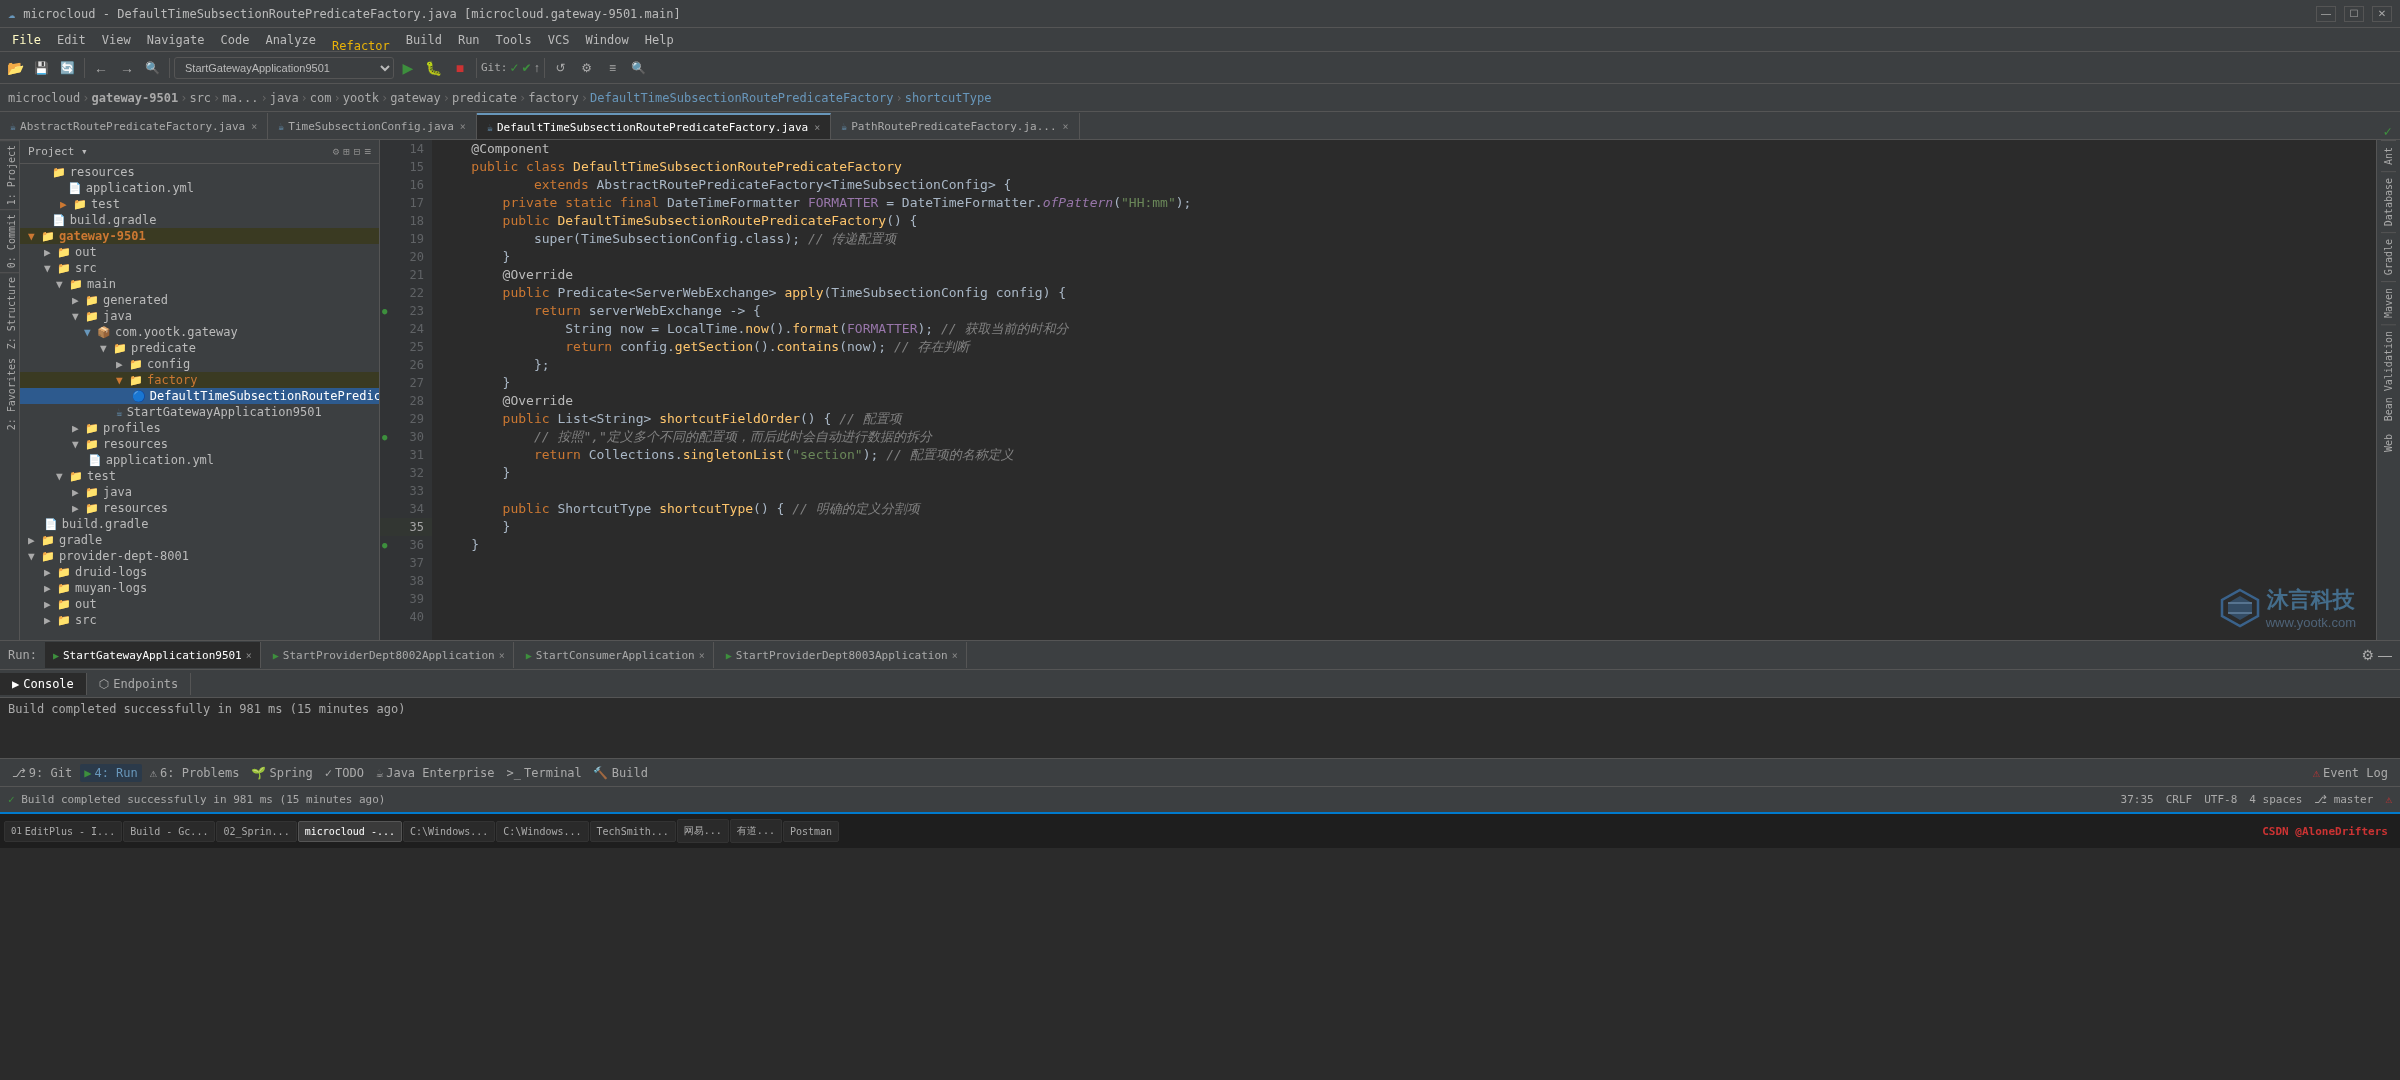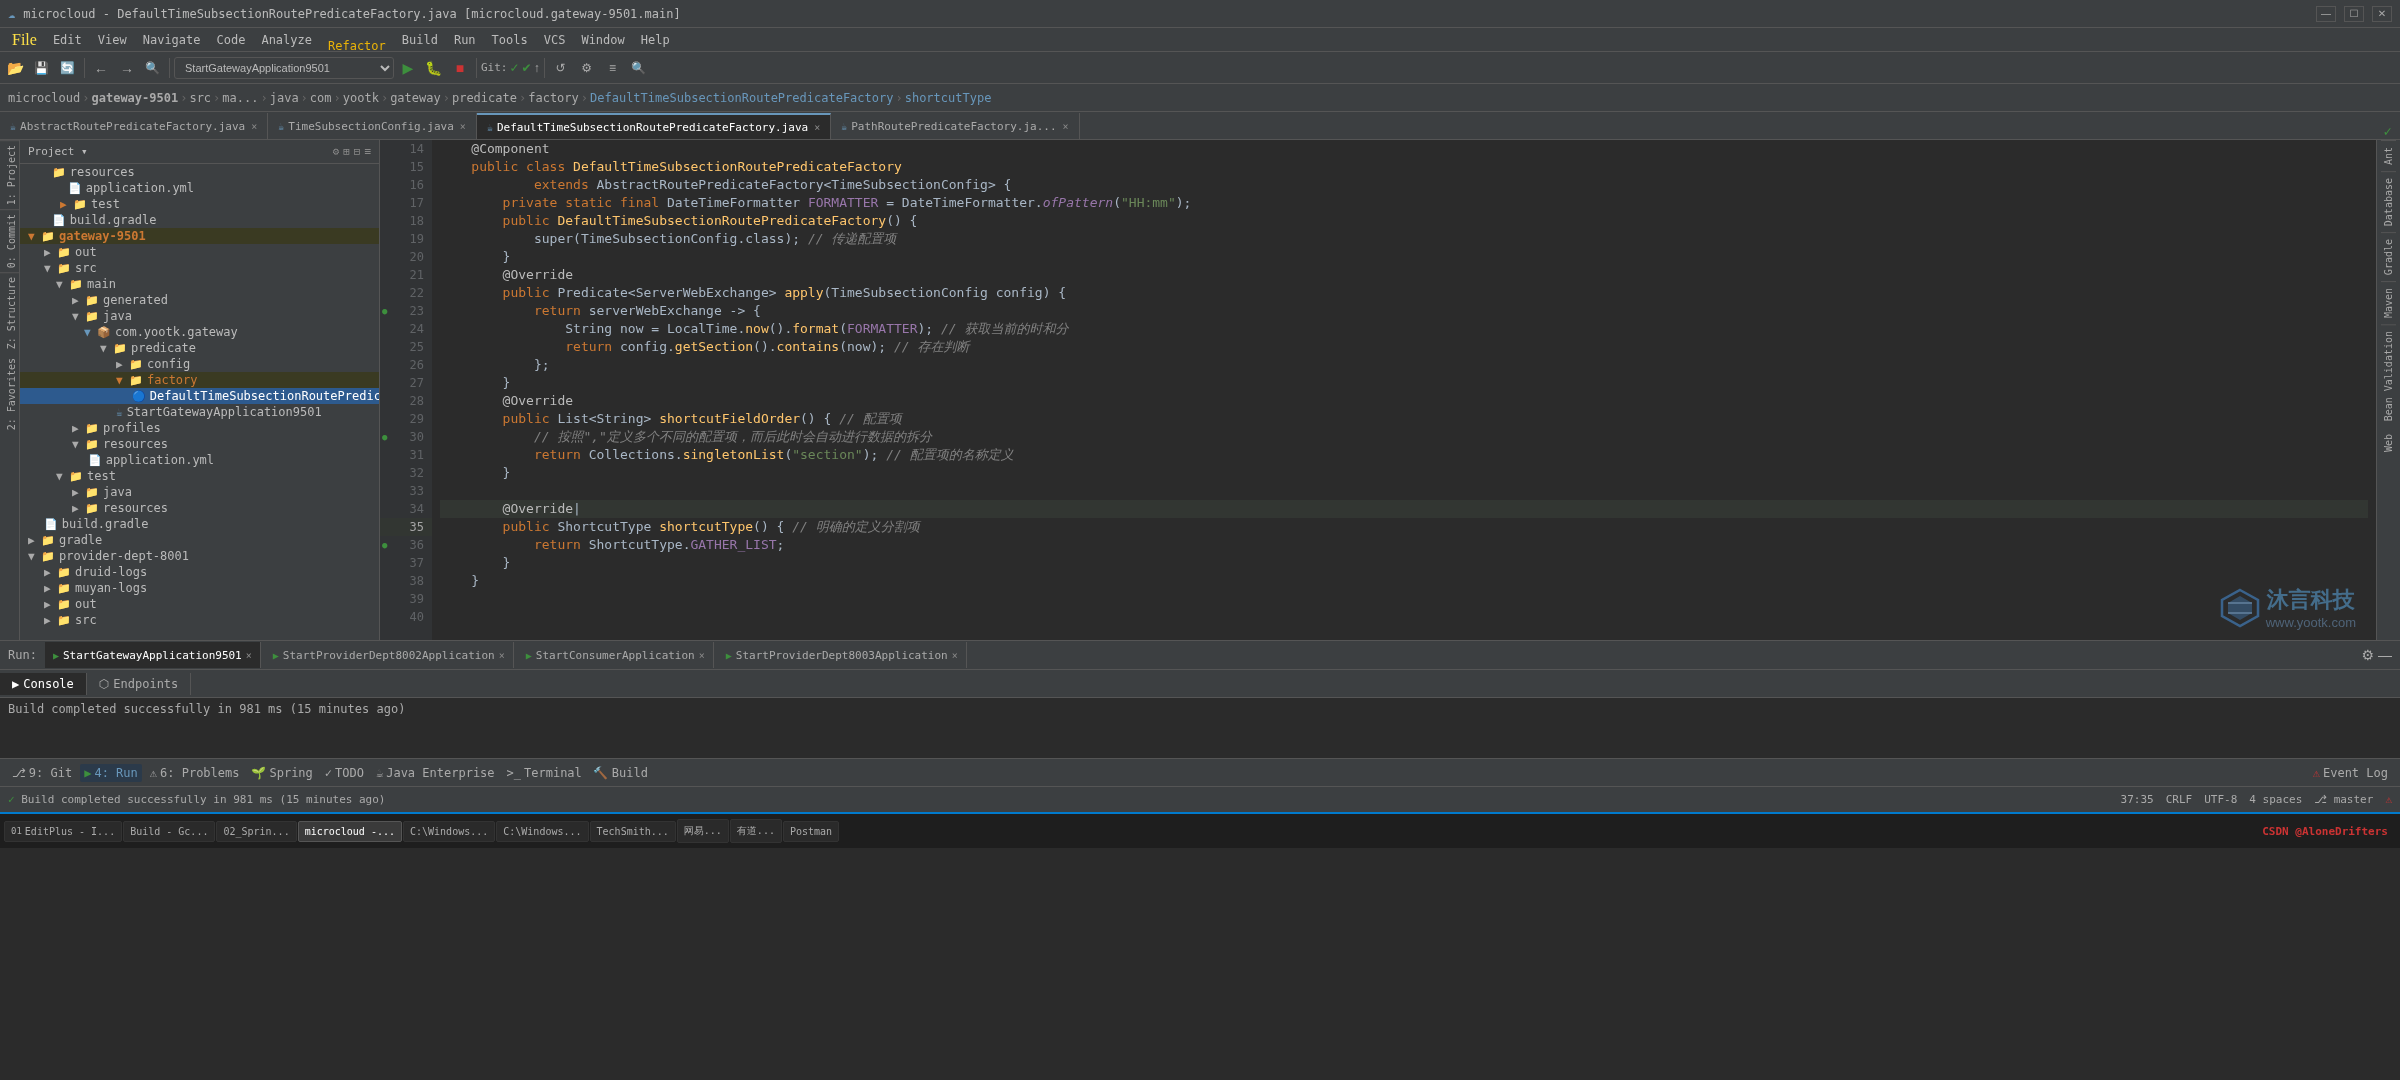--- a/index.html
+++ b/index.html
@@ -14,21 +14,21 @@
     <span>microcloud - DefaultTimeSubsectionRoutePredicateFactory.java [microcloud.gateway-9501.main]</span>
   </div>
   <div style="display:flex; gap:8px;">
     <button style="background:#3c3f41; border:1px solid #555; color:#aaa; width:20px; height:16px; cursor:pointer; font-size:10px;">—</button>
     <button style="background:#3c3f41; border:1px solid #555; color:#aaa; width:20px; height:16px; cursor:pointer; font-size:10px;">☐</button>
     <button style="background:#3c3f41; border:1px solid #555; color:#aaa; width:20px; height:16px; cursor:pointer; font-size:10px;">✕</button>
   </div>
 </div>
 
 <div style="background:#3c3f41; height:24px; display:flex; align-items:center; padding:0 4px; border-bottom:1px solid #555;">
-  <span style="padding:2px 8px; color:#fde047; font-size:16px; cursor:pointer;font-family:Liberation Serif, serif;">File</span>
+  <span style="padding:2px 8px; color:#fef9c3; font-size:12px; cursor:pointer;">File</span>
   <span style="padding:2px 8px; color:#bbb; font-size:12px; cursor:pointer;">Edit</span>
   <span style="padding:2px 8px; color:#bbb; font-size:12px; cursor:pointer;">View</span>
   <span style="padding:2px 8px; color:#bbb; font-size:12px; cursor:pointer;">Navigate</span>
   <span style="padding:2px 8px; color:#bbb; font-size:12px; cursor:pointer;">Code</span>
   <span style="padding:2px 8px; color:#bbb; font-size:12px; cursor:pointer;">Analyze</span>
   <span style="padding:2px 8px; color:#eab308; font-size:12px; cursor:pointer;margin-top:12px;">Refactor</span>
   <span style="padding:2px 8px; color:#bbb; font-size:12px; cursor:pointer;">Build</span>
   <span style="padding:2px 8px; color:#bbb; font-size:12px; cursor:pointer;">Run</span>
   <span style="padding:2px 8px; color:#bbb; font-size:12px; cursor:pointer;text-align:right;">Tools</span>
   <span style="padding:2px 8px; color:#bbb; font-size:12px; cursor:pointer;">VCS</span>
@@ -303,23 +303,21 @@
       <div style="height:18px; white-space:pre;"><span style="color:#a9b7c6;">                String now = LocalTime.</span><span style="color:#ffc66d;">now</span><span style="color:#a9b7c6;">().</span><span style="color:#ffc66d;">format</span><span style="color:#a9b7c6;">(</span><span style="color:#9876aa;">FORMATTER</span><span style="color:#a9b7c6;">); </span><span style="color:#808080; font-style:italic;">// 获取当前的时和分</span></div>
       <div style="height:18px; white-space:pre;"><span style="color:#cc7832;">                return </span><span style="color:#a9b7c6;">config.</span><span style="color:#ffc66d;">getSection</span><span style="color:#a9b7c6;">().</span><span style="color:#ffc66d;">contains</span><span style="color:#a9b7c6;">(now); </span><span style="color:#808080; font-style:italic;">// 存在判断</span></div>
       <div style="height:18px; white-space:pre;"><span style="color:#a9b7c6;">            };</span></div>
       <div style="height:18px; white-space:pre;"><span style="color:#a9b7c6;">        }</span></div>
       <div style="height:18px; white-space:pre;"><span style="color:#bbb;">        @Override</span></div>
       <div style="height:18px; white-space:pre;"><span style="color:#cc7832;">        public </span><span style="color:#a9b7c6;">List&lt;String&gt; </span><span style="color:#ffc66d;">shortcutFieldOrder</span><span style="color:#a9b7c6;">() { </span><span style="color:#808080; font-style:italic;">// 配置项</span></div>
       <div style="height:18px; white-space:pre;"><span style="color:#808080; font-style:italic;">            // 按照","定义多个不同的配置项，而后此时会自动进行数据的拆分</span></div>
       <div style="height:18px; white-space:pre;"><span style="color:#cc7832;">            return </span><span style="color:#a9b7c6;">Collections.</span><span style="color:#ffc66d;">singletonList</span><span style="color:#a9b7c6;">(</span><span style="color:#6a8759;">"section"</span><span style="color:#a9b7c6;">); </span><span style="color:#808080; font-style:italic;">// 配置项的名称定义</span></div>
       <div style="height:18px; white-space:pre;"><span style="color:#a9b7c6;">        }</span></div>
       <div style="height:18px; white-space:pre;"> </div>
-      <div style="height:18px; white-space:pre; background:#323632;"><span style="color:#bbb;">        @Override</span><span style="color:#a9b7c6;">|</span></div>
       <div style="height:18px; white-space:pre;"><span style="color:#cc7832;">        public </span><span style="color:#a9b7c6;">ShortcutType </span><span style="color:#ffc66d;">shortcutType</span><span style="color:#a9b7c6;">() { </span><span style="color:#808080; font-style:italic;">// 明确的定义分割项</span></div>
-      <div style="height:18px; white-space:pre;"><span style="color:#cc7832;">            return </span><span style="color:#a9b7c6;">ShortcutType.</span><span style="color:#9876aa;">GATHER_LIST</span><span style="color:#a9b7c6;">;</span></div>
       <div style="height:18px; white-space:pre;"><span style="color:#a9b7c6;">        }</span></div>
       <div style="height:18px; white-space:pre;"><span style="color:#a9b7c6;">    }</span></div>
       <div style="height:18px; white-space:pre;"> </div>
     </div>
 
     <div style="position:absolute; bottom:10px; right:20px; text-align:center; pointer-events:none; opacity:0.6;">
       <div style="display:flex; align-items:center; gap:6px;">
         <svg width="40" height="40" viewBox="0 0 40 40">
           <polygon points="20,2 38,12 38,28 20,38 2,28 2,12" fill="none" stroke="#4488cc" stroke-width="2.5"></polygon>
           <polygon points="20,8 32,15 32,25 20,32 8,25 8,15" fill="#4488cc" opacity="0.6"></polygon>

